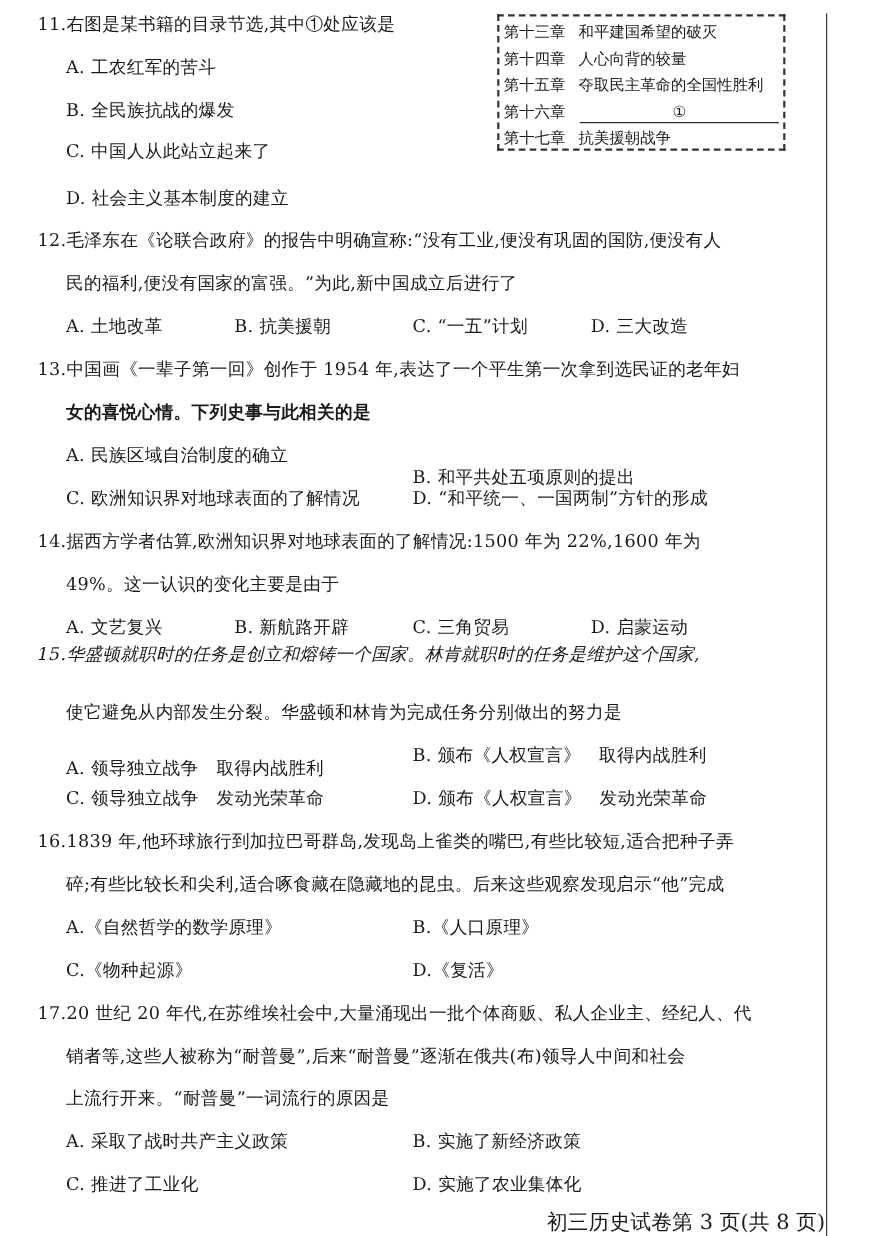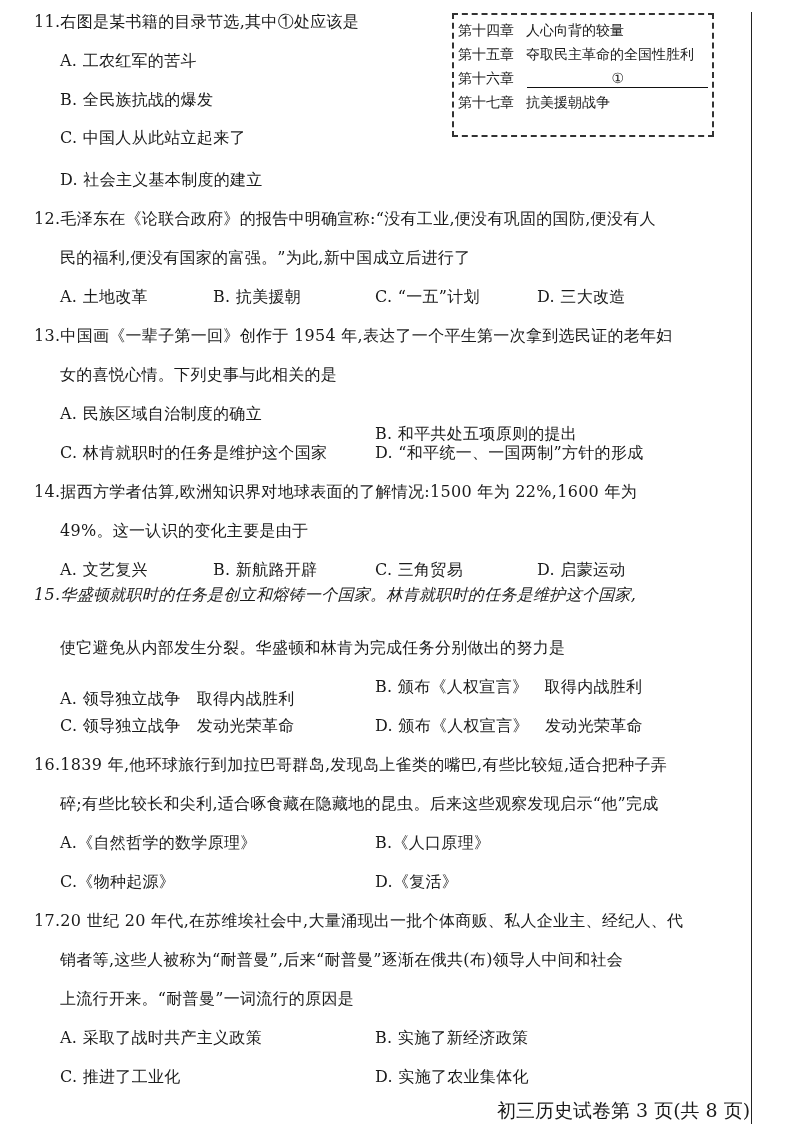--- a/index.html
+++ b/index.html
@@ -97,20 +97,24 @@
     </div>
     <div class="line opt" style="left:60px; top:128px;">
       <span>C.</span> <span>中国人从此站立起来了</span>
     </div>
     <div class="line opt" style="left:60px; top:170px;">
       <span>D.</span> <span>社会主义基本制度的建立</span>
     </div>
 
     <div class="toc-box">
       <div class="toc-row">
+        <span class="toc-chapter">第十三章</span>
+        <span class="toc-title">和平建国希望的破灭</span>
+      </div>
+      <div class="toc-row">
         <span class="toc-chapter">第十四章</span>
         <span class="toc-title">人心向背的较量</span>
       </div>
       <div class="toc-row">
         <span class="toc-chapter">第十五章</span>
         <span class="toc-title">夺取民主革命的全国性胜利</span>
       </div>
       <div class="toc-row">
         <span class="toc-chapter">第十六章</span>
         <span class="toc-blank">①</span>
@@ -138,29 +142,29 @@
     </div>
     <div class="line opt" style="left:537px; top:287px;">
       <span>D.</span> <span>三大改造</span>
     </div>
   </div>
 
   <div>
     <div class="line" style="left:34px; top:326px;">
       <span>13.</span><span>中国画《一辈子第一回》创作于 1954 年,表达了一个平生第一次拿到选民证的老年妇</span>
     </div>
-    <div class="line" style="left:60px; top:365px;">女的喜悦心情。下列史事与此相关的是</div>
+    <div class="line" style="left:60px; top:365px;font-weight:bold;">女的喜悦心情。下列史事与此相关的是</div>
     <div class="line opt" style="left:60px; top:404px;">
       <span>A.</span> <span>民族区域自治制度的确立</span>
     </div>
     <div class="line opt" style="left:375px; top:424px;">
       <span>B.</span> <span>和平共处五项原则的提出</span>
     </div>
     <div class="line opt" style="left:60px; top:443px;">
-      <span>C.</span> <span>林肯就职时的任务是维护这个国家</span>
+      <span>C.</span> <span>欧洲知识界对地球表面的了解情况</span>
     </div>
     <div class="line opt" style="left:375px; top:443px;">
       <span>D.</span> <span>“和平统一、一国两制”方针的形成</span>
     </div>
   </div>
 
   <div>
     <div class="line" style="left:34px; top:482px;">
       <span>14.</span><span>据西方学者估算,欧洲知识界对地球表面的了解情况:1500 年为 22%,1600 年为</span>
     </div>

